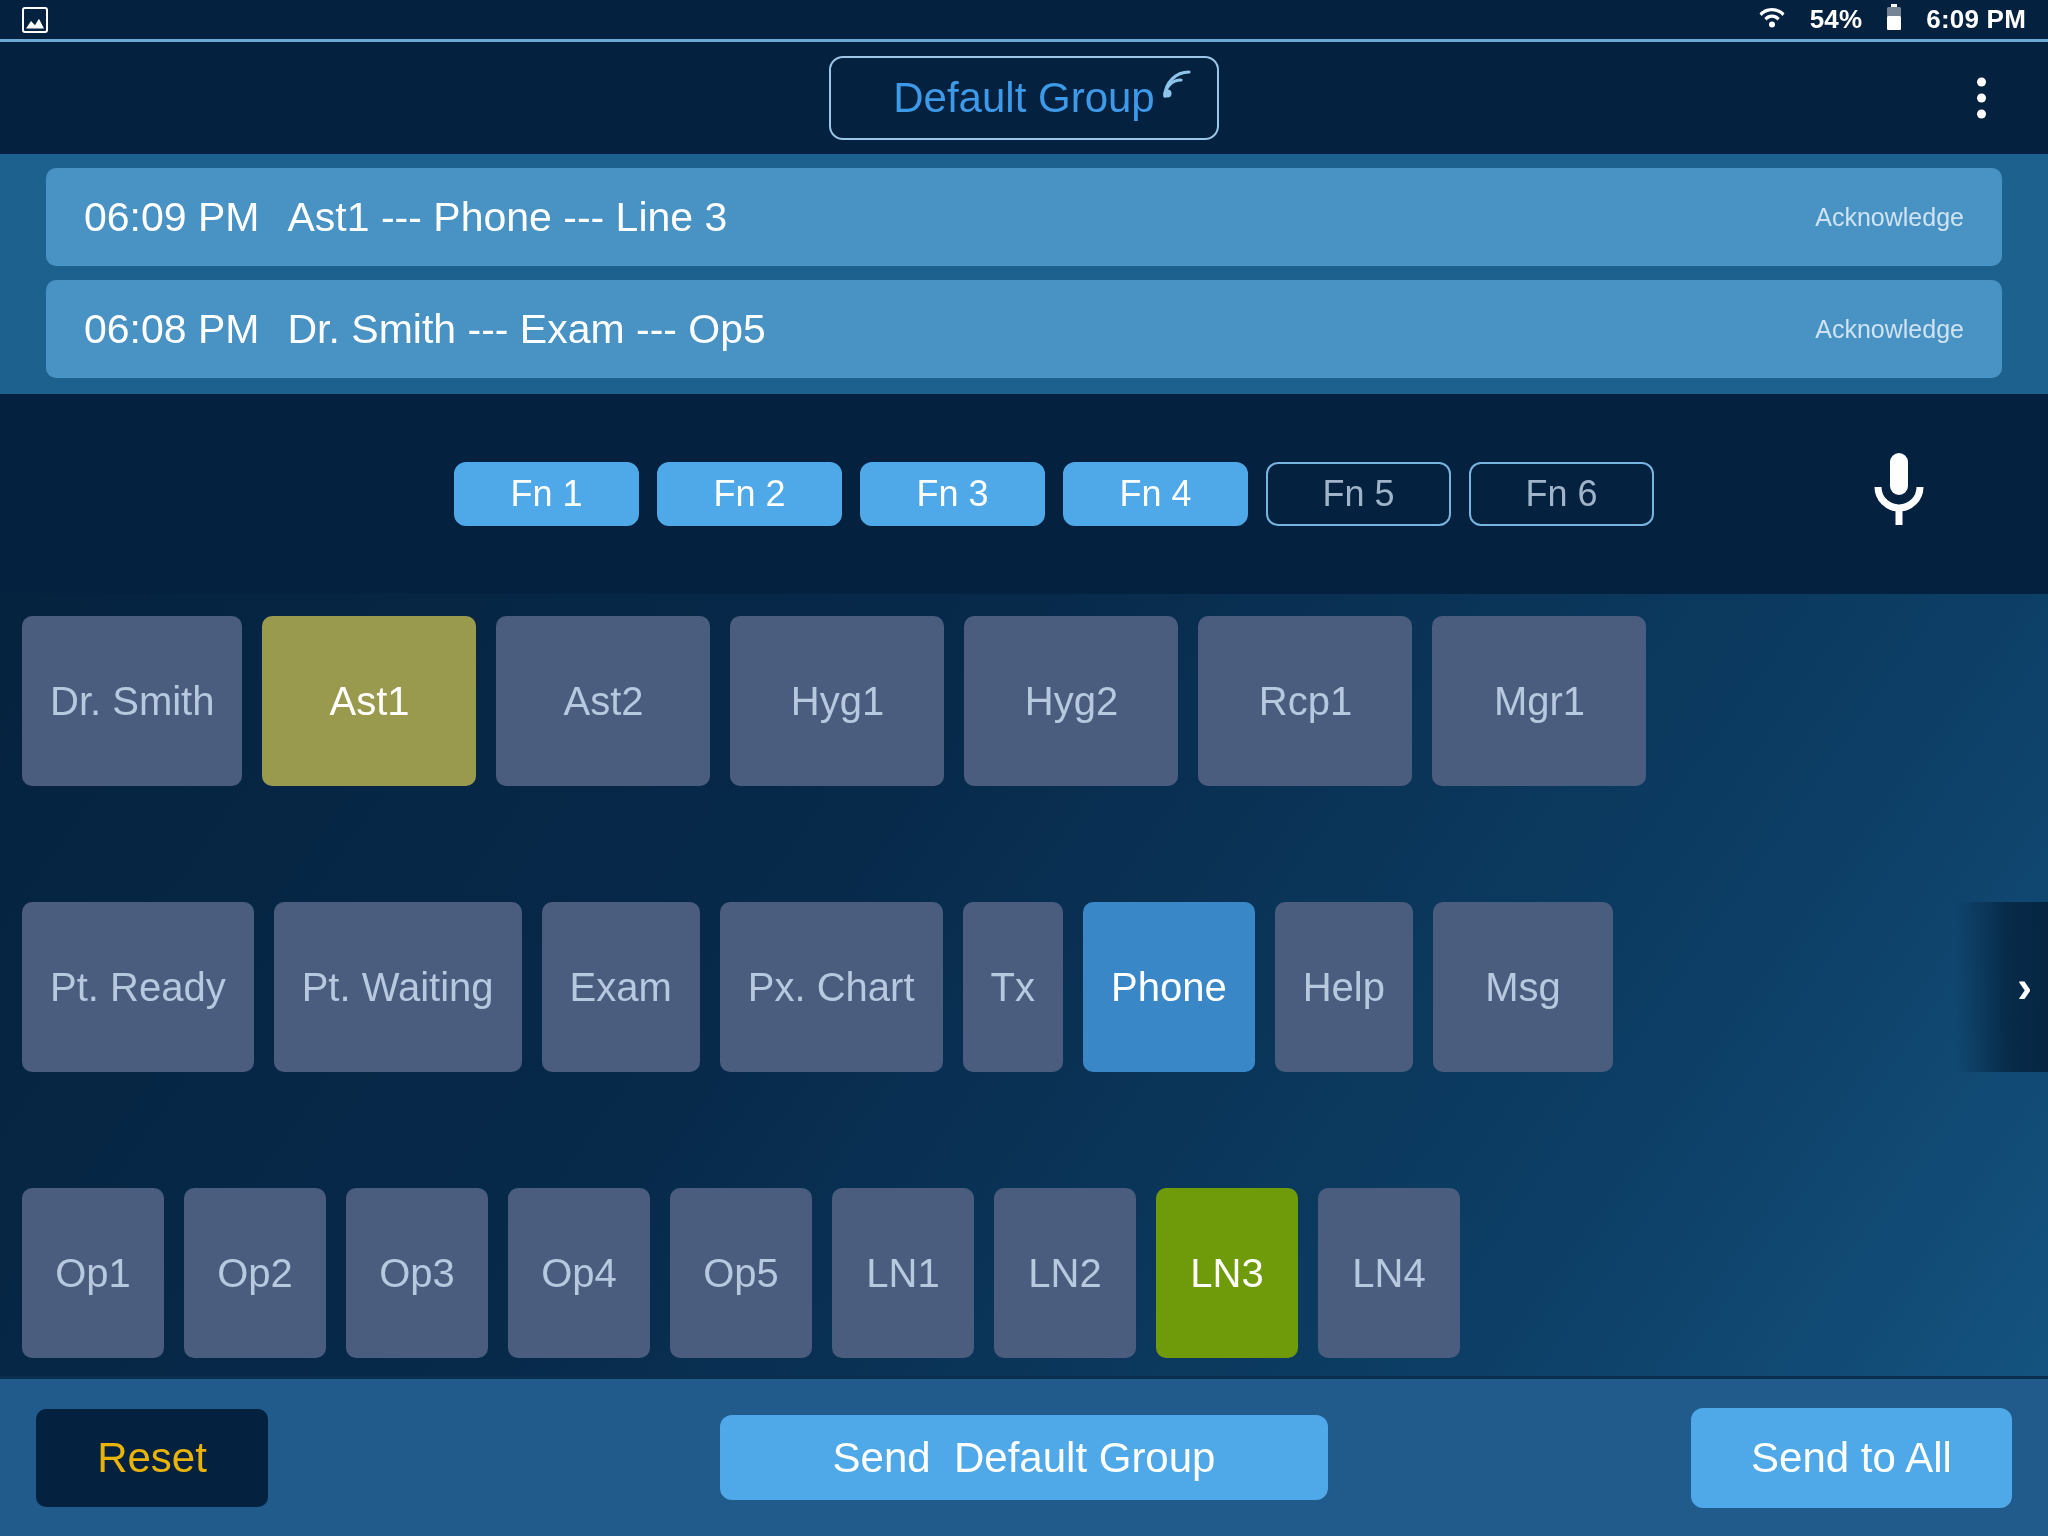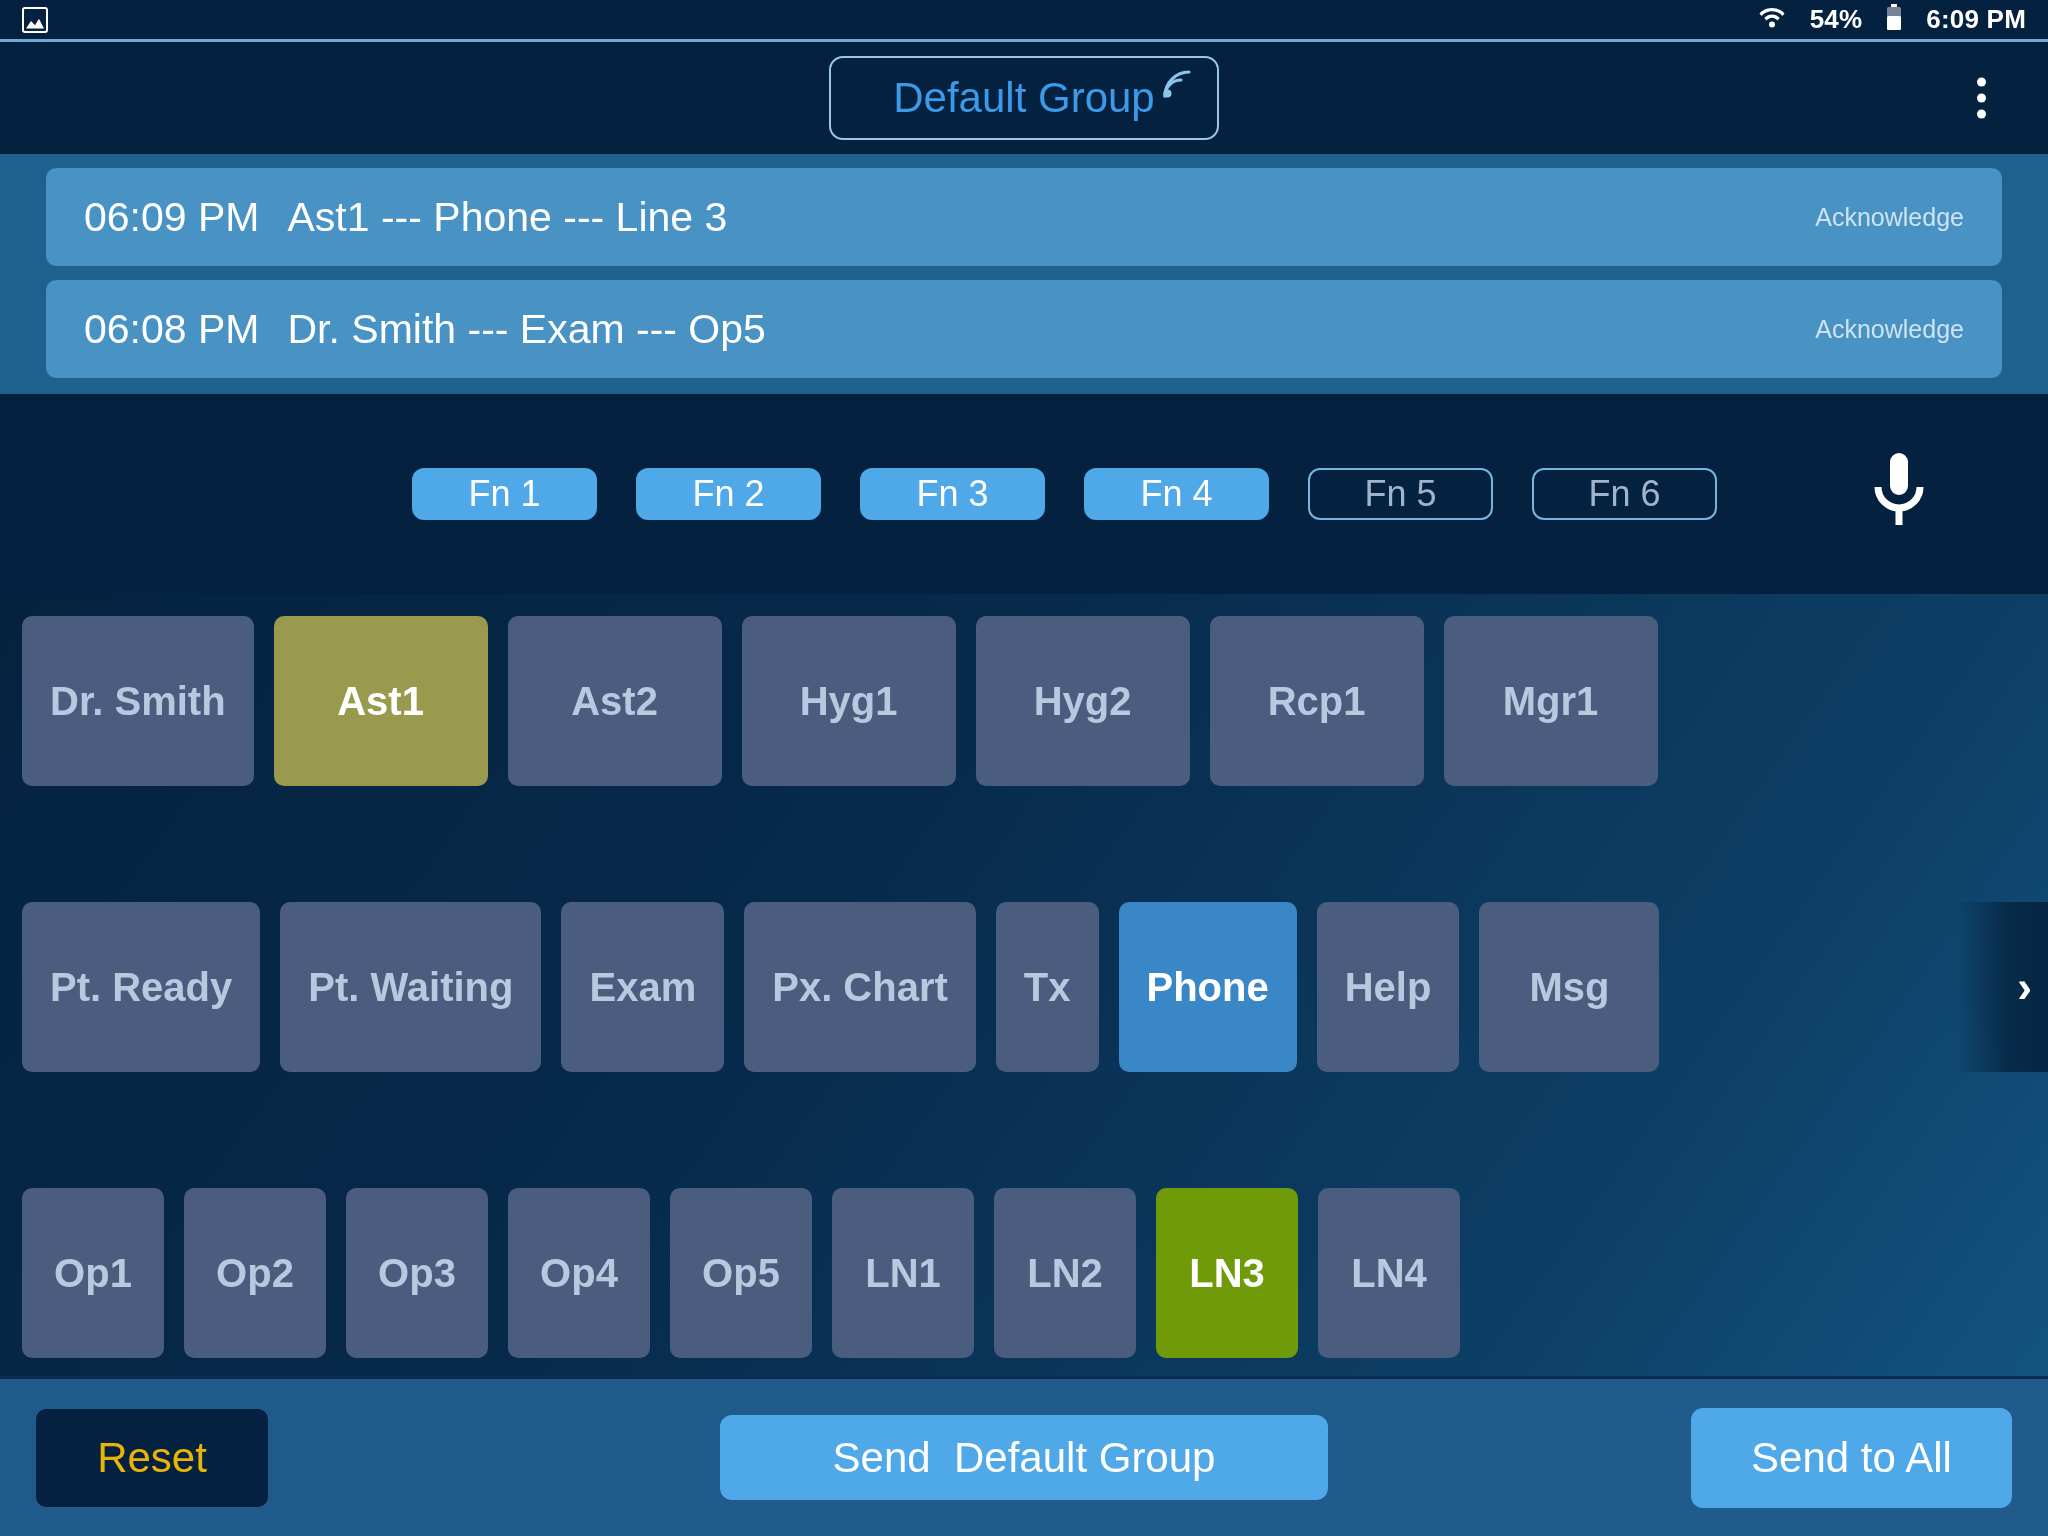--- a/index.html
+++ b/index.html
@@ -87,25 +87,24 @@
 
   
   .fnbar {
     background: #04213f;
     flex: 0 0 200px;
     display: flex; align-items: center;
     position: relative;
   }
   .fn-list { display: flex; align-items: center; gap: 18px; margin: 0 auto; padding-left: 60px; }
   .fn-btn {
-    height: 52px; min-width: 185px;
+    height: 64px; min-width: 185px;
     border-radius: 12px;
     display: flex; align-items: center; justify-content: center;
     font-size: 36px;
-    margin-left: 21px;
   }
   .fn-on { background: #4fa9e8; color: #ffffff; border: 2px solid #4fa9e8; }
   .fn-off { background: transparent; color: #9fb4c9; border: 2px solid #77b4df; }
   .mic-wrap {
     position: absolute; right: 104px; top: 50%; transform: translateY(-50%);
     width: 90px; height: 90px; display: flex; align-items: center; justify-content: center;
   }
 
   
   .keypad {
@@ -122,21 +121,20 @@
     flex-wrap: nowrap;
   }
   .key {
     height: 170px;
     border-radius: 10px;
     display: flex; align-items: center; justify-content: center;
     font-size: 40px;
     padding: 0 28px;
     white-space: nowrap;
     flex: 0 0 auto;
-    font-weight: bold;
   }
   .key-off { background: #4a5d7e; color: #b7c9df; }
   .key-blue { background: #3a87c8; color: #ffffff; }
   .key-olive { background: #9a9a4e; color: #ffffff; }
   .key-green { background: #6f9a09; color: #ffffff; }
   .r1 .key { min-width: 214px; }
   .r3 .key { min-width: 142px; }
 
   .scroll-cue {
     position: absolute; right: 0; width: 92px; height: 170px;

